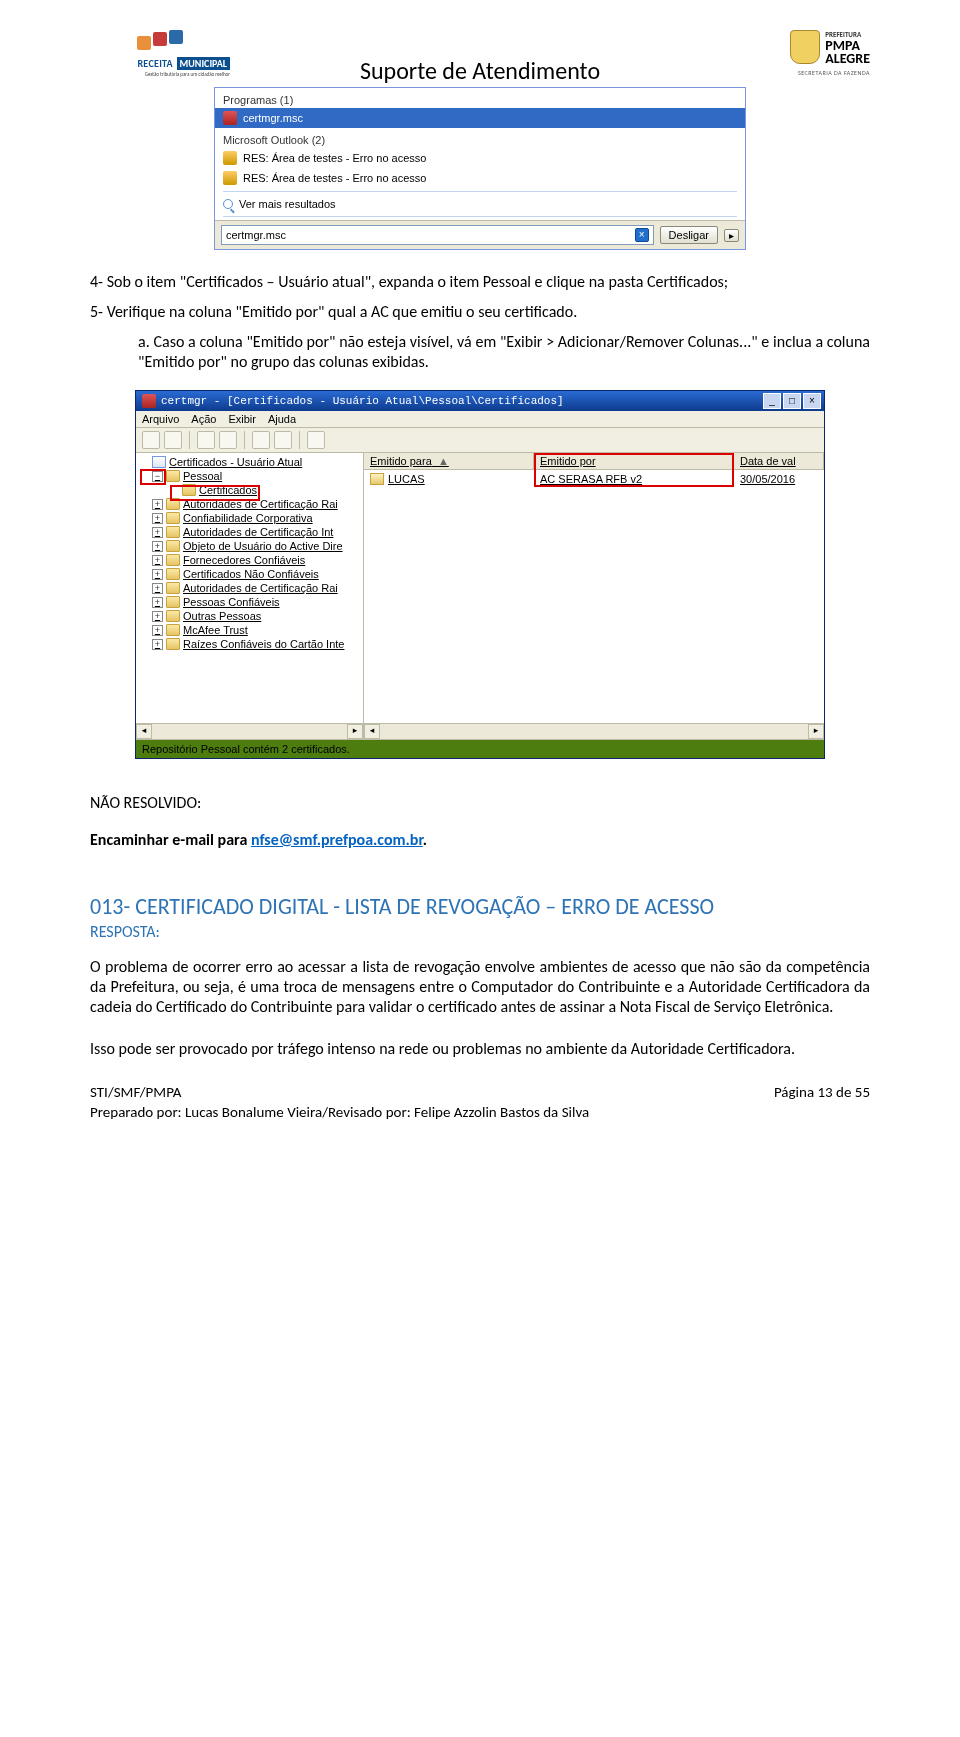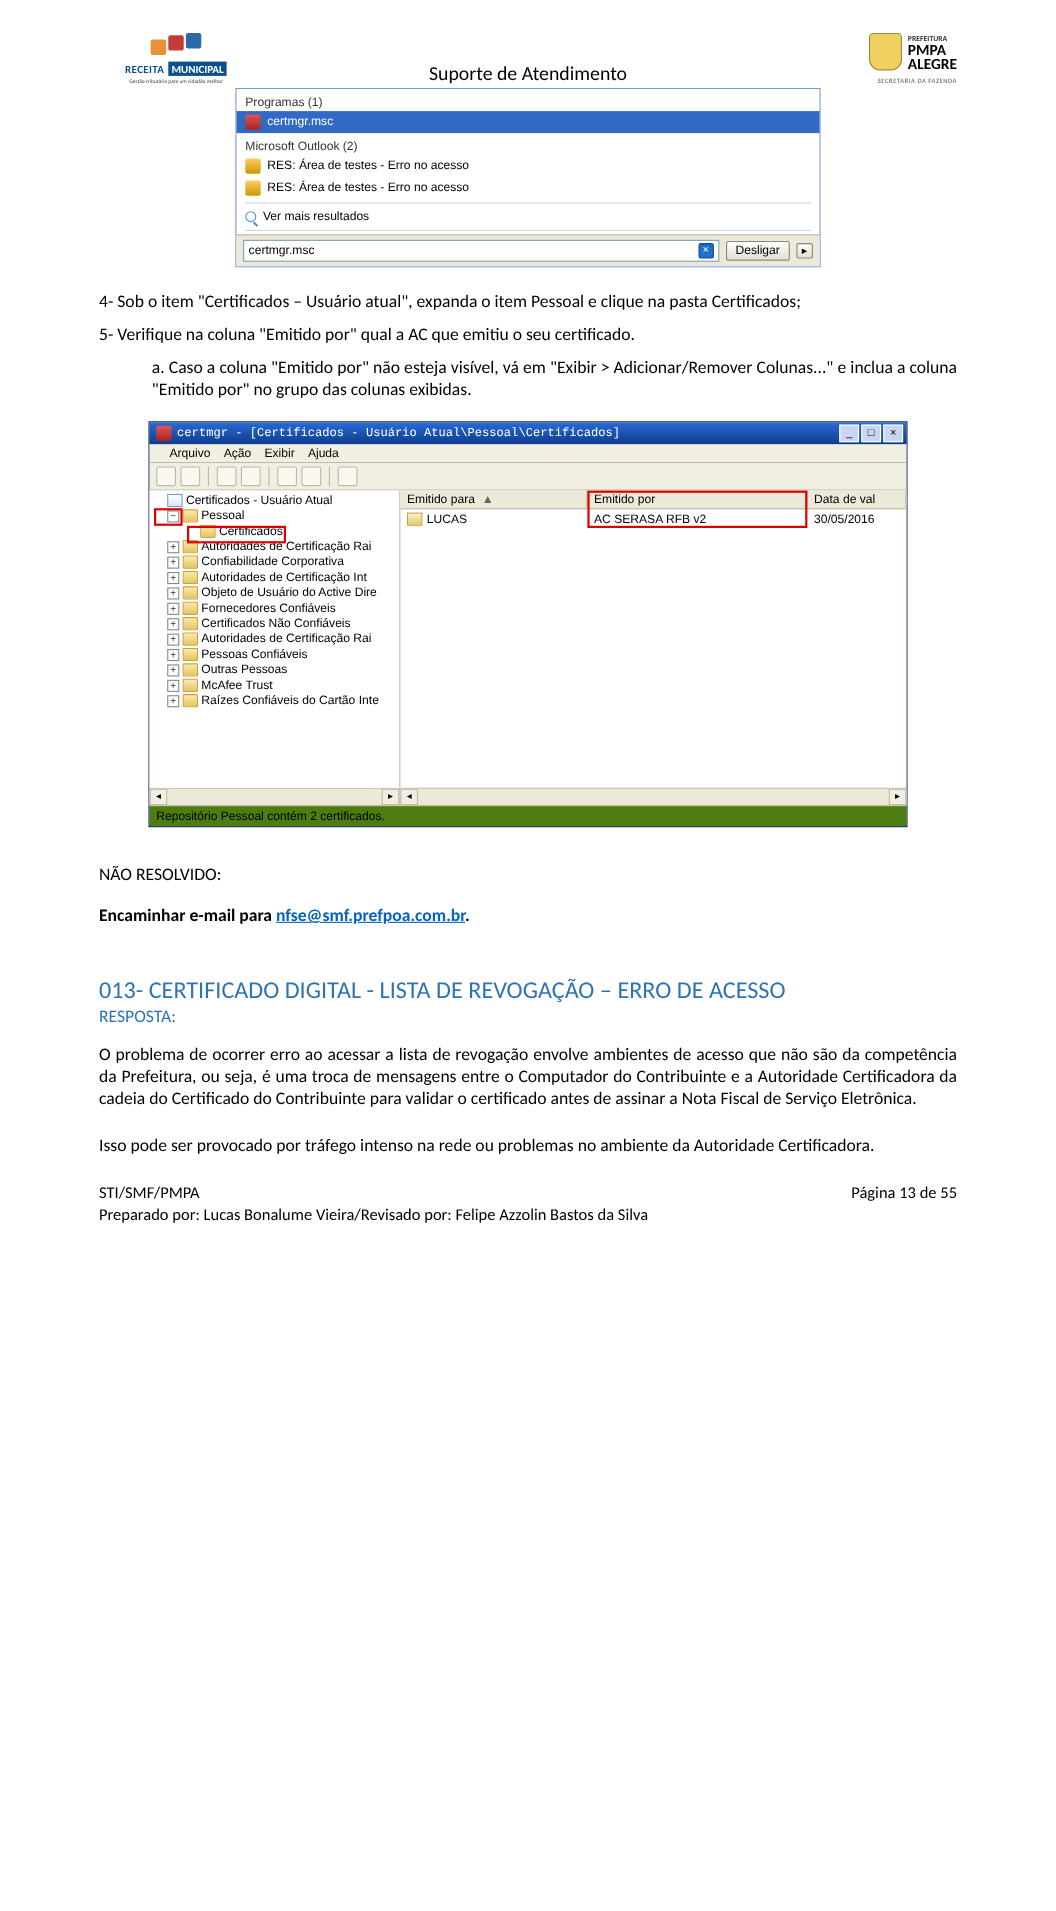--- a/index.html
+++ b/index.html
@@ -16,21 +16,21 @@
     position: relative;
   }
   .header-row {
     display: flex;
     justify-content: space-between;
     align-items: flex-start;
     margin-bottom: 2px;
   }
   .logo-left {
     width: 140px;
-    text-align: center;
+    text-align: right;
   }
   .logo-left .squares {
     display: flex;
     justify-content: center;
     gap: 2px;
     margin-bottom: 2px;
   }
   .logo-left .sq {
     width: 14px;
     height: 14px;
@@ -53,21 +53,21 @@
     padding: 0 3px;
     display: inline-block;
   }
   .logo-left .tagline {
     font-size: 5px;
     color: #444;
   }
   .header-title {
     flex: 1;
     text-align: center;
-    font-size: 18px;
+    font-size: 24px;
     padding-top: 26px;
   }
   .logo-right {
     width: 140px;
     text-align: right;
     font-size: 8px;
     color: #333;
   }
   .logo-right .shield {
     width: 30px;
@@ -232,21 +232,21 @@
     width: 18px; height: 16px;
     background: #c9d6ef;
     border: 1px solid #fff;
     color: #000;
     font-size: 10px;
     text-align: center;
     line-height: 14px;
   }
   .win-menu {
     background: #f1efe2;
-    padding: 2px 18px;
+    padding: 2px 6px;
     border-bottom: 1px solid #bdbaa6;
     font-size: 11px;
     display: flex;
     gap: 12px;
   }
   .win-toolbar {
     background: #f1efe2;
     border-bottom: 1px solid #bdbaa6;
     padding: 3px 6px;
     display: flex;
@@ -329,20 +329,21 @@
   .cell.c1{ width:170px; display:flex; gap:4px; align-items:center;text-align:right;}
   .cell.c2{ width:200px;}
   .cell.c3{ flex:1;}
   .cert-icon-sm {
     width: 14px; height: 12px;
     background: linear-gradient(#fff2c4,#e4c968);
     border: 1px solid #c8a23c;
   }
   .redbox-overlay {
     position: relative;
+    text-decoration: underline;
   }
   .redbox {
     position: absolute;
     border: 2px solid #d00;
     pointer-events: none;
   }
   .win-scroll {
     height: 16px;
     background: #ece9d8;
     border-top: 1px solid #bdbaa6;

